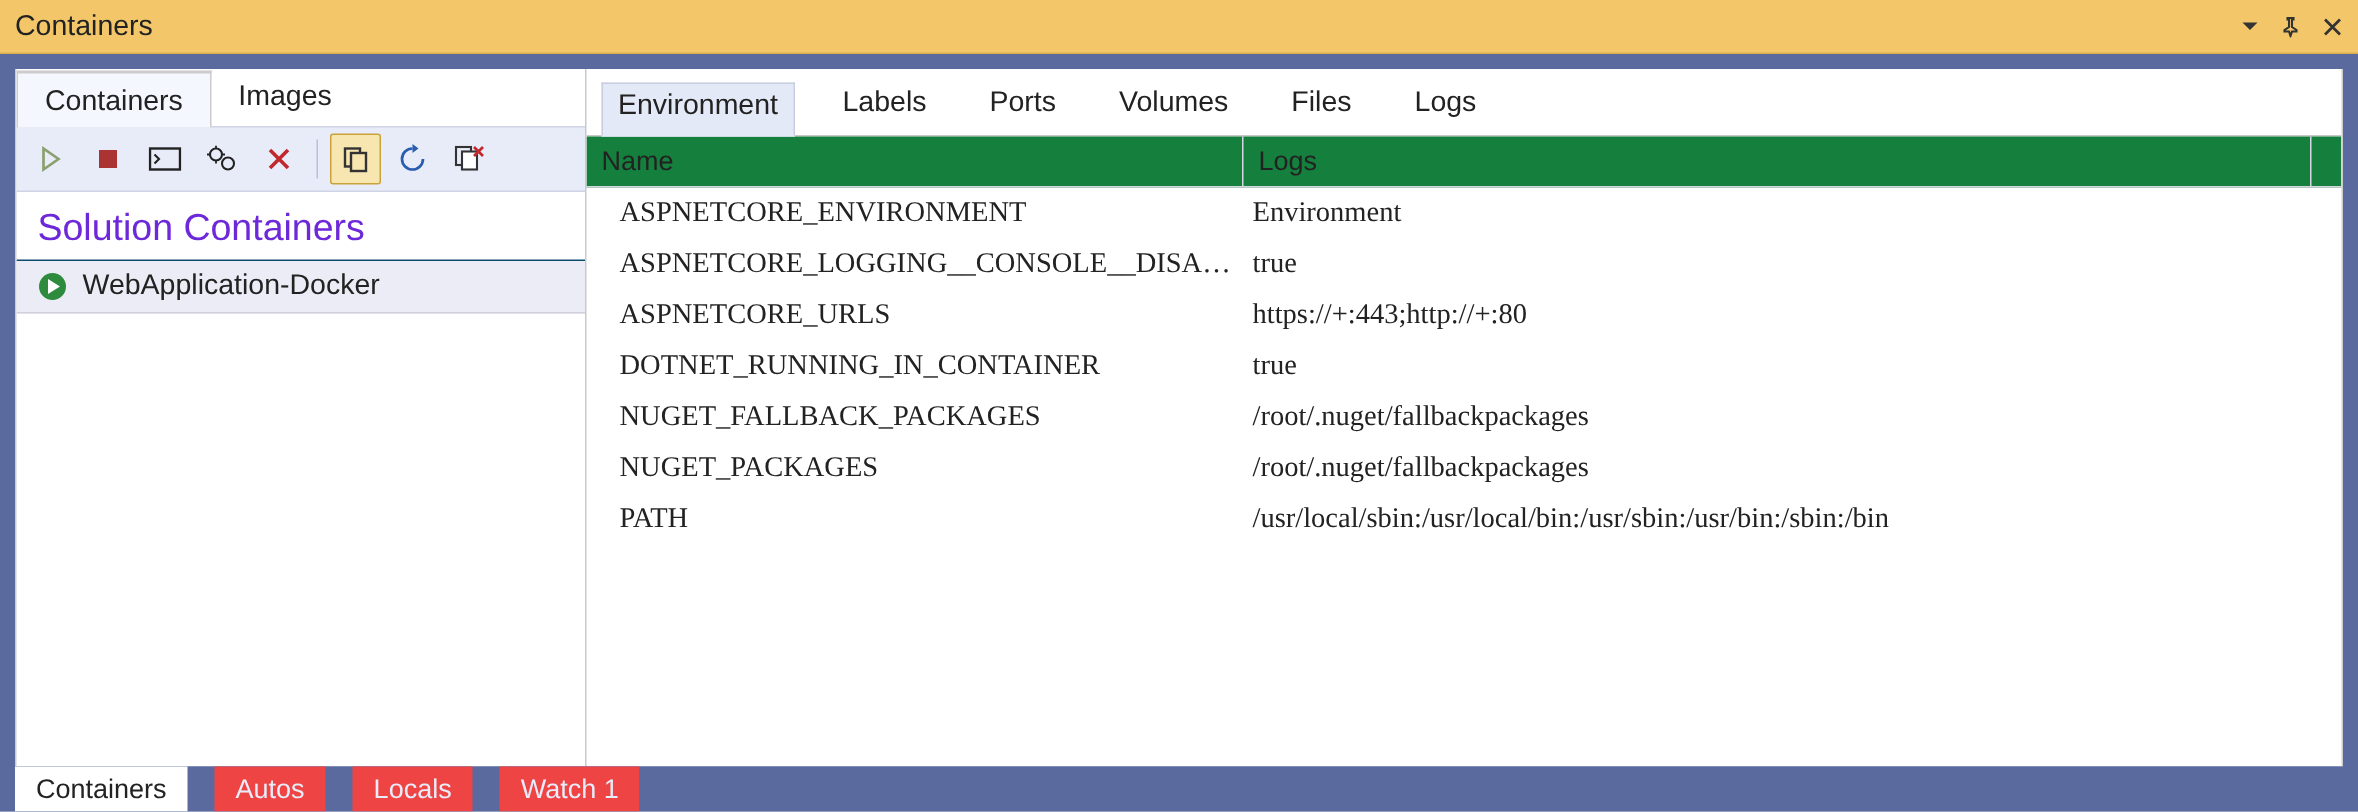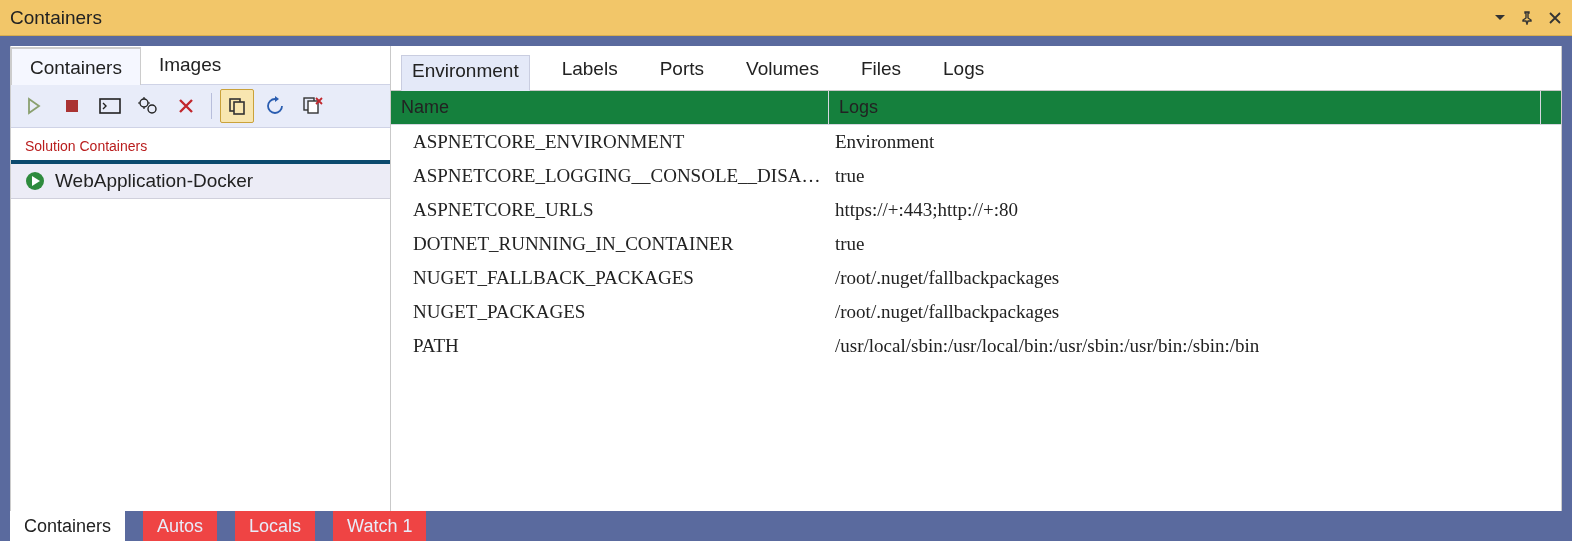--- a/index.html
+++ b/index.html
@@ -86,23 +86,23 @@
   }
   .tb-btn.sel {
     background: #f8e6b0;
     border: 1px solid #caa23a;
   }
   .tb-sep {
     width: 1px; height: 26px; background: #b8bedb; margin: 0 4px;
   }
   .section-label {
     padding: 10px 14px 6px 14px;
-    font-size: 14px;
-    color: #b91c1c;
-    border-bottom: 4px solid #0c4a6e;
+    font-size: 25px;
+    color: #6d28d9;
+    border-bottom: 1px solid #0c4a6e;
   }
   .tree-item {
     display: flex;
     align-items: center;
     gap: 10px;
     padding: 6px 14px;
     background: #ececf6;
     border-bottom: 1px solid #d0d0dc;
     font-size: 19px;
     color: #222;

